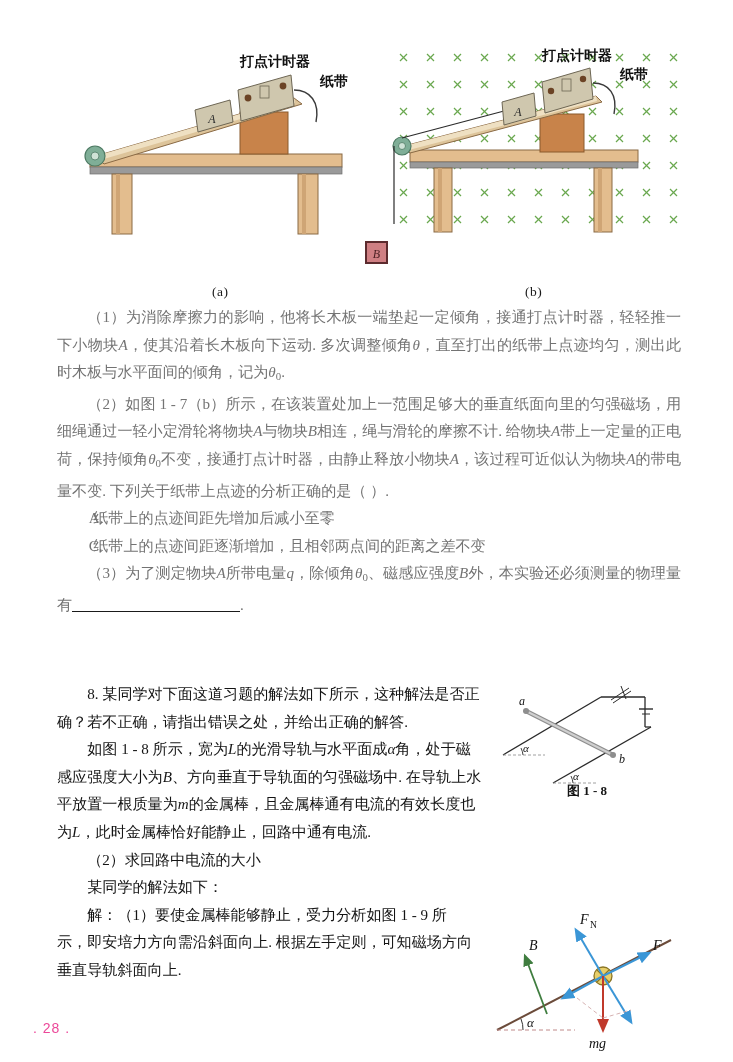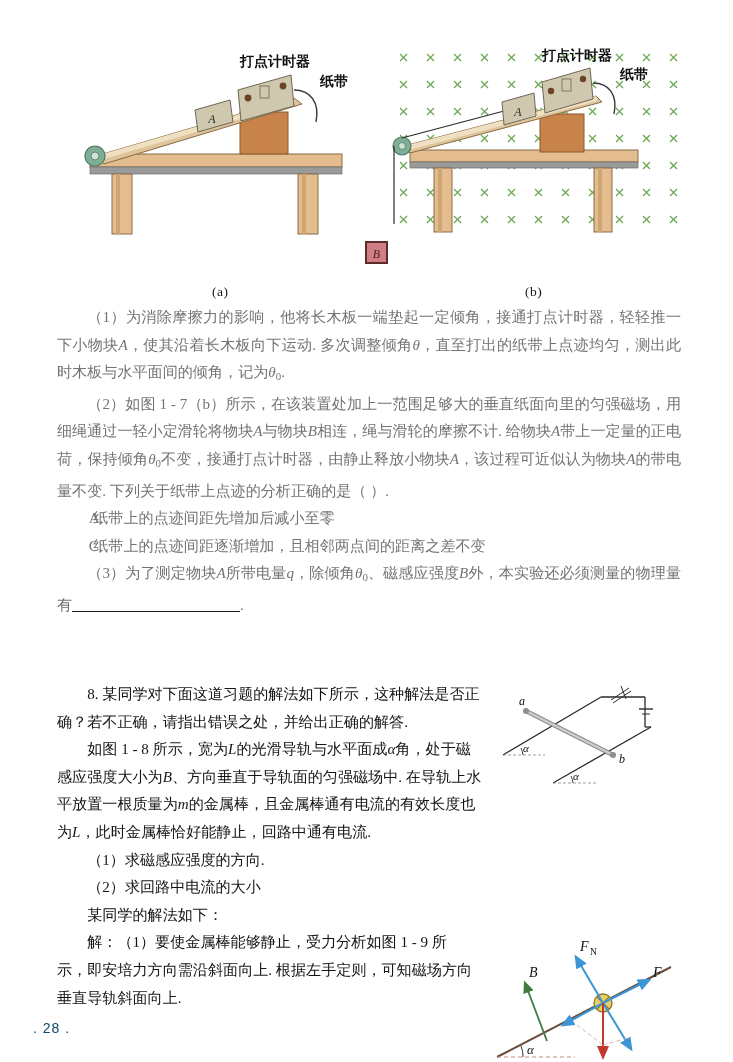--- a/index.html
+++ b/index.html
@@ -111,21 +111,21 @@
     font-weight: bold;
     font-family: "Liberation Serif", serif;
   }
 
   .page-number {
     position: absolute;
     left: 33px; bottom: 26px;
     font-size: 14px;
     font-family: "Liberation Sans", sans-serif;
     letter-spacing: 1px;
-    color: #0c4a6e;
+    color: #ec4899;
   }
 
   svg { display: block; }
 </style>
 </head>
 <body>
 
 <div class="page">
 
   <div class="fig17-wrap">
@@ -268,27 +268,27 @@
         <text x="126" y="80" font-family="Liberation Serif, serif" font-style="italic" font-size="12" fill="#111">b</text>
 
         <line x1="10" y1="72" x2="52" y2="72" stroke="#888" stroke-width=".8" stroke-dasharray="3,2"></line>
         <path d="M30,72 A20,20 0 0 0 28,65" fill="none" stroke="#2b2b2b" stroke-width=".9"></path>
         <text x="30" y="69" font-family="Liberation Serif, serif" font-style="italic" font-size="11" fill="#111">α</text>
 
         <line x1="60" y1="100" x2="104" y2="100" stroke="#888" stroke-width=".8" stroke-dasharray="3,2"></line>
         <path d="M80,100 A20,20 0 0 0 78,93" fill="none" stroke="#2b2b2b" stroke-width=".9"></path>
         <text x="80" y="97" font-family="Liberation Serif, serif" font-style="italic" font-size="11" fill="#111">α</text>
       </svg>
+      <div class="sub-caption">图 1 - 8</div>
     </div>
 
     <p class="para indent">8. 某同学对下面这道习题的解法如下所示，这种解法是否正确？若不正确，请指出错误之处，并给出正确的解答.</p>
 
     <p class="para indent"><span>如图 1 - 8 所示，宽为</span><span class="it">L</span><span>的光滑导轨与水平面成</span><span class="it">α</span><span>角，处于磁感应强度大小为</span><span class="it">B</span><span>、方向垂直于导轨面的匀强磁场中. 在导轨上水平放置一根质量为</span><span class="it">m</span><span>的金属棒，且金属棒通有电流的有效长度也为</span><span class="it">L</span><span>，此时金属棒恰好能静止，回路中通有电流.</span></p>
 
-    <p class="para indent">（1）求磁感应强度的方向.</p>
     <p class="para indent">（2）求回路中电流的大小</p>
     <p class="para indent">某同学的解法如下：</p>
 
     <div class="float-fig9">
       <svg width="196" height="152" viewBox="0 0 196 152">
         <defs>
           <marker id="arrBlue" markerWidth="7" markerHeight="7" refX="5.5" refY="3" orient="auto">
             <path d="M0,0 L7,3 L0,6 z" fill="#3b96d6"></path>
           </marker>
           <marker id="arrGreen" markerWidth="7" markerHeight="7" refX="5.5" refY="3" orient="auto">

